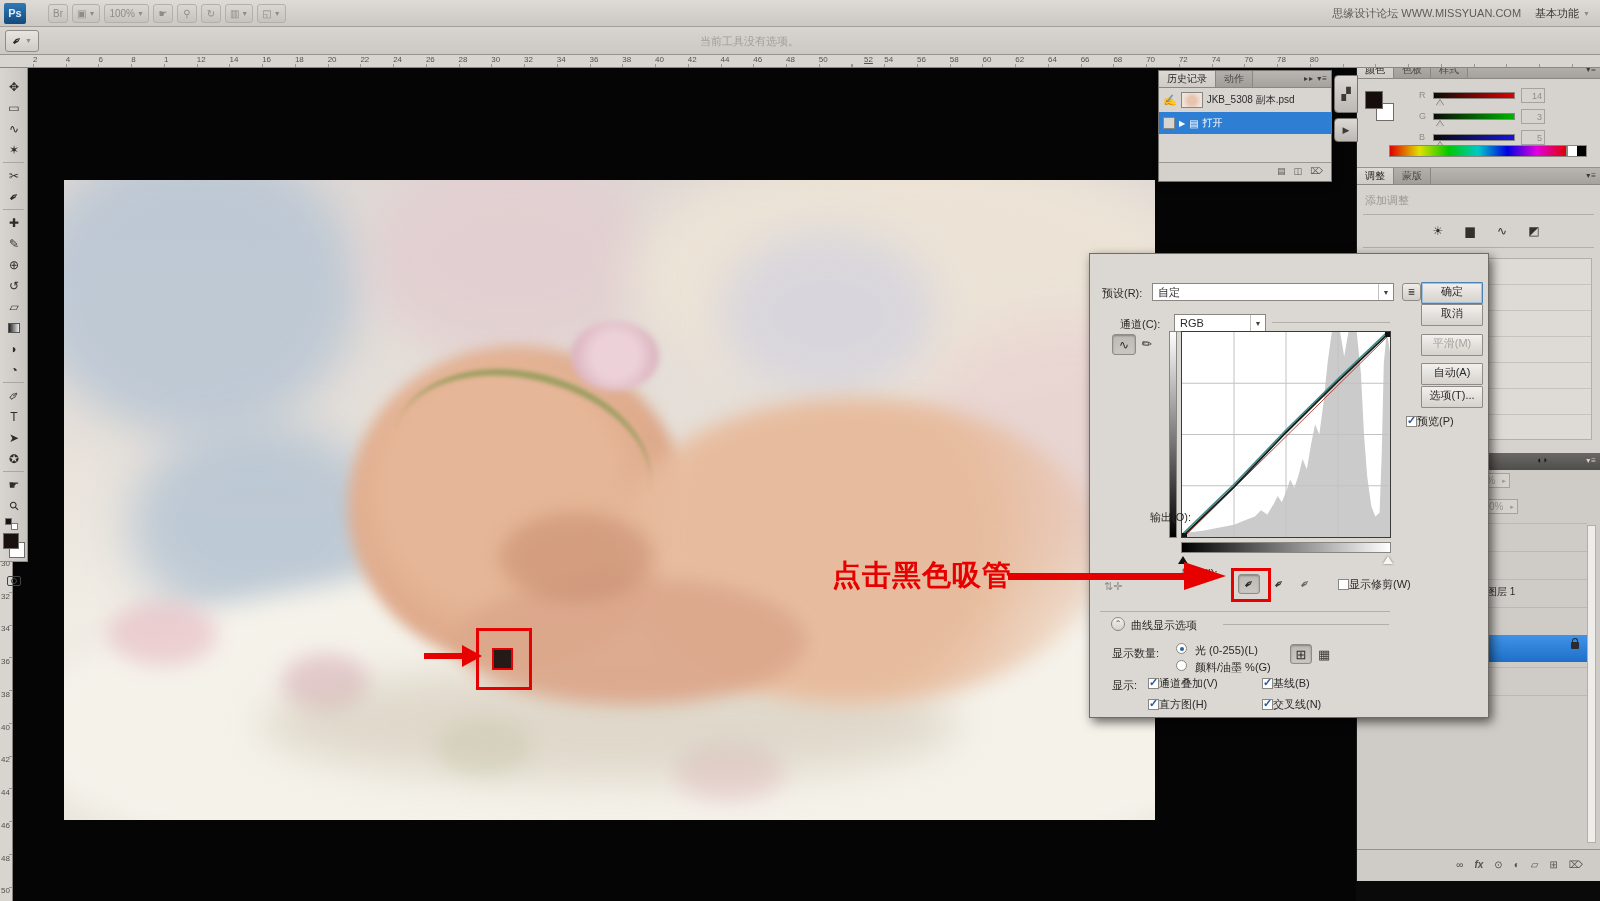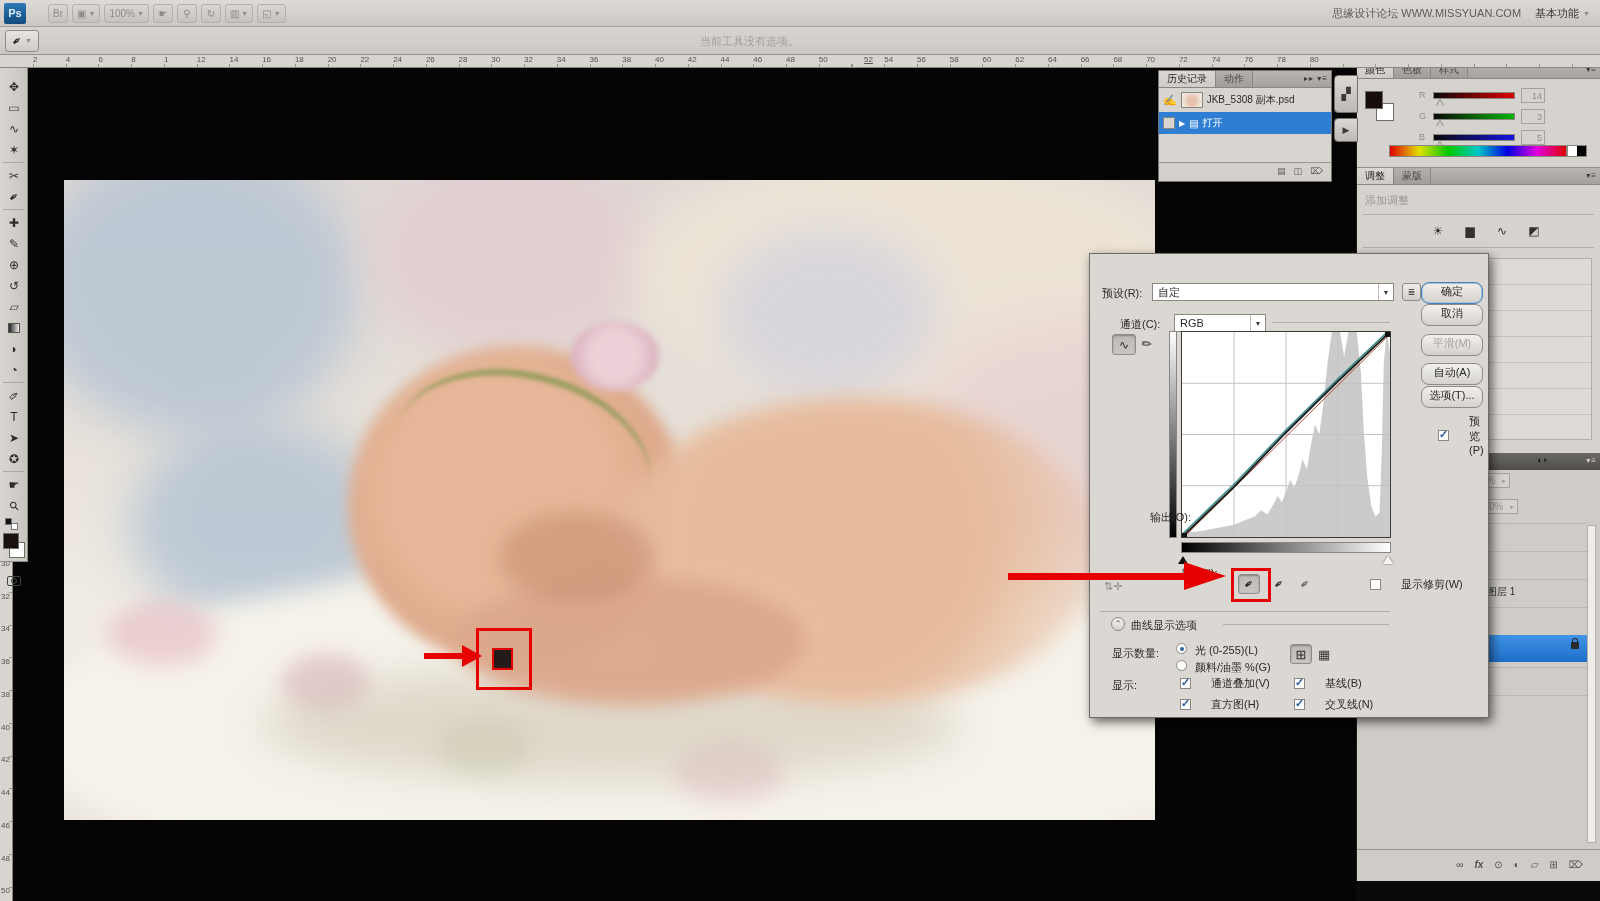--- a/index.html
+++ b/index.html
@@ -112,30 +112,30 @@
   #layers-footer { position:absolute; left:0; width:244px; border-top:1px solid #96938e; display:flex; justify-content:flex-end; align-items:center; gap:11px; padding:4px 18px 0 0; color:#55524e; font-size:10px; }
 
   
   #curves-dialog { left:1089px; top:253px; width:400px; height:465px; background:#dbd8d3; border:1px solid #6f6c68; box-shadow:3px 4px 10px rgba(0,0,0,.6); z-index:40; }
   #curves-title { height:18px; background:linear-gradient(#b6bdc5,#949ca5); display:flex; align-items:center; padding:0 4px 0 7px; }
   #curves-title-label { font-size:11px; font-weight:bold; color:#31302e; flex:1; }
   #curves-close { width:17px; height:13px; background:linear-gradient(#e25c4a,#b6311f); border:1px solid #7e1f12; border-radius:2px; color:#fff; font-size:9px; line-height:11px; text-align:center; }
   .dlg-label { position:absolute; font-size:11px; color:#2b2a28; }
   .ps-select { position:absolute; height:18px; background:#fff; border:1px solid #8a8783; font-size:11px; display:flex; align-items:center; padding-left:5px; }
   .ps-select .sel-arrow { margin-left:auto; width:15px; height:100%; display:flex; align-items:center; justify-content:center; font-size:7px; color:#44423f; border-left:1px solid #c4c1bc; }
-  .ps-btn { position:absolute; height:22px; border:1px solid #8f8c87; border-radius:8px; background:linear-gradient(#f2f0ed,#d5d2cd); font-size:11px; text-align:center; line-height:16px; color:#2b2a28; }
+  .ps-btn { position:absolute; height:22px; border:1px solid #8f8c87; border-radius:1px; background:linear-gradient(#f2f0ed,#d5d2cd); font-size:11px; text-align:center; line-height:16px; color:#2b2a28; }
   .ps-btn.primary { border:1px solid #4d80b4; box-shadow:0 0 0 1px #9fc2e0 inset; }
   .ps-btn.disabled { color:#a6a39e; }
   .icon-btn { position:absolute; border:1px solid #8f8c87; border-radius:3px; background:linear-gradient(#efedea,#d1cec9); display:flex; align-items:center; justify-content:center; }
   .icon-btn.pressed { background:linear-gradient(#bdbab5,#cac7c2); box-shadow:0 1px 2px rgba(0,0,0,.3) inset; }
   #curve-vbar { position:absolute; left:79px; top:77px; width:8px; height:207px; border:1px solid #8a8783; background:linear-gradient(180deg,#fff,#000); }
   #curve-grid { position:absolute; left:91px; top:77px; width:210px; height:207px; border:1px solid #3c3a37; background:#fff; }
   #curve-hbar { position:absolute; left:91px; top:288px; width:210px; height:11px; border:1px solid #8a8783; background:linear-gradient(90deg,#000,#fff); }
   .tri-marker { position:absolute; width:0; height:0; }
-  .cb { position:absolute; display:flex; align-items:center; gap:20px; font-size:11px; color:#2b2a28;margin-left:32px; }
+  .cb { position:absolute; display:flex; align-items:center; gap:0; font-size:11px; color:#2b2a28; }
   .cb .box { width:11px; height:11px; background:#fff; border:1px solid #8a8783; position:relative; flex:none; }
   .cb .box.on::after { content:"✓"; position:absolute; left:0px; top:-3px; color:#2a5d9e; font-size:11px; font-weight:bold; }
   .radio { position:absolute; display:flex; gap:8px; font-size:11px; color:#2b2a28; }
   .radio .dot { width:11px; height:11px; border-radius:50%; background:#fff; border:1px solid #8a8783; position:relative; flex:none; }
   .radio .dot.on::after { content:""; position:absolute; left:2.5px; top:2.5px; width:4px; height:4px; border-radius:50%; background:#2f5f9e; }
   #cdo-circle { position:absolute; left:21px; top:363px; width:14px; height:14px; border-radius:50%; border:1px solid #8a8783; background:linear-gradient(#f4f2ef,#d5d2cd); font-size:8px; text-align:center; line-height:12px; color:#44423f; }
   #cdo-line { position:absolute; left:133px; top:370px; width:166px; height:1px; background:#b2afa9; }
   #dlg-sep1 { position:absolute; left:10px; top:357px; width:290px; height:1px; background:#b2afa9; }
   .dropper { width:22px; height:20px; display:flex; align-items:center; justify-content:center; font-size:12px; transform:none; }
   .dropper span { display:inline-block; transform:rotate(-40deg); }
@@ -594,17 +594,18 @@
       <div class="box on"></div>
         <span>交叉线(N)</span>
     </div>
   </div>
 
   <div class="anno-line" style="left:424px;top:653px;width:40px;height:6px;"></div>
   <div class="anno-head" style="left:462px;top:645px;border-top:11px solid transparent;border-bottom:11px solid transparent;border-left:20px solid #e60000;"></div>
   <div class="anno-rect" style="left:476px;top:628px;width:56px;height:62px;"></div>
   <div style="position:absolute;left:492px;top:648px;width:21px;height:22px;border:2px solid #e60000;background:#241a18;z-index:60;"></div>
 
+  <div class="anno-text" style="left:832px;top:556px;font-size:29px;">点击黑色吸管</div>
   <div class="anno-line" style="left:1008px;top:573px;width:178px;height:7px;"></div>
   <div class="anno-head" style="left:1184px;top:562px;border-top:14px solid transparent;border-bottom:14px solid transparent;border-left:42px solid #e60000;"></div>
   <div class="anno-rect" style="left:1231px;top:568px;width:40px;height:34px;"></div>
 
 </div>
 
 </body></html>

